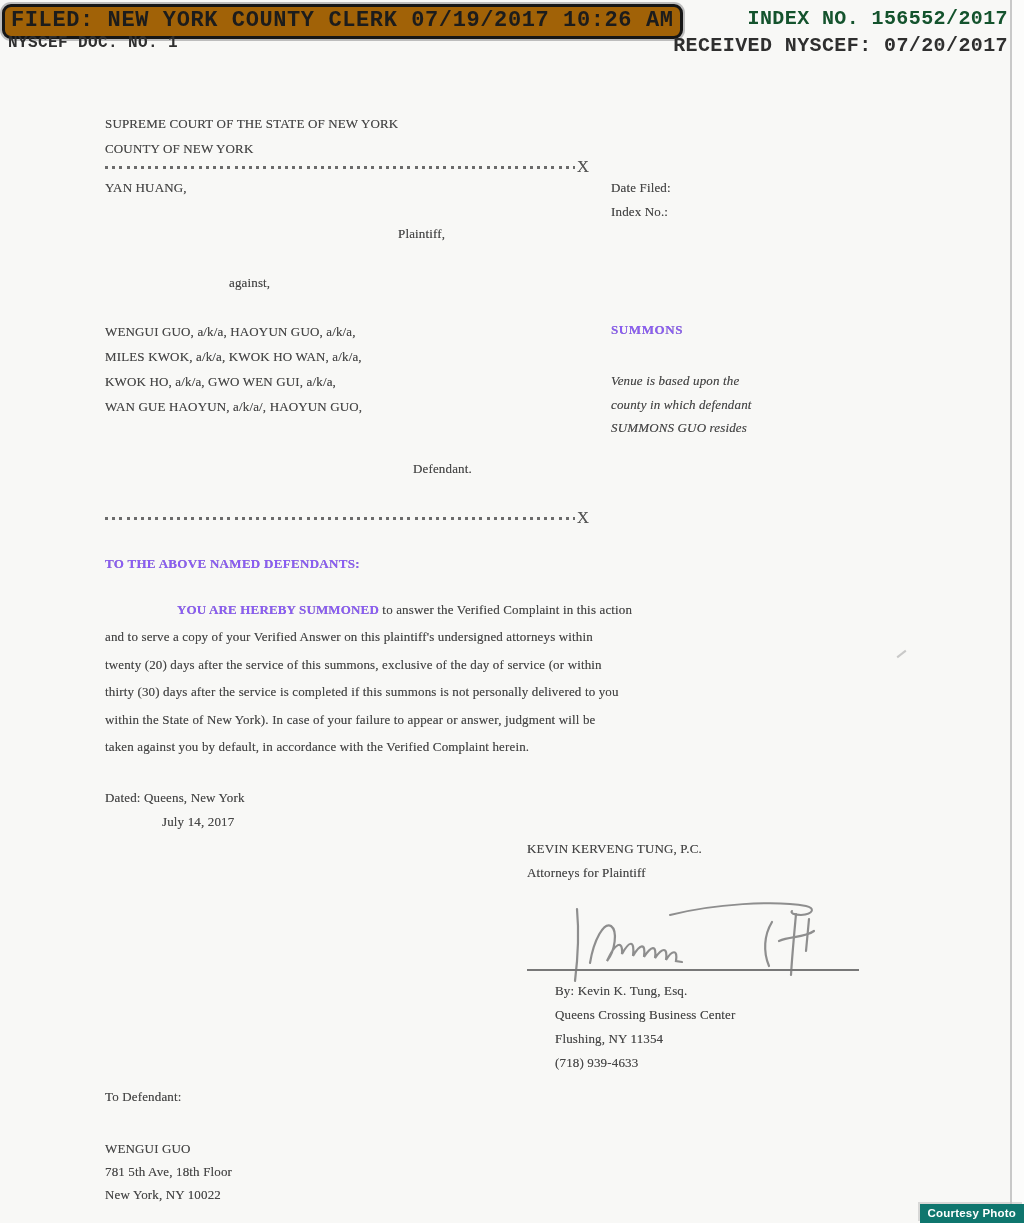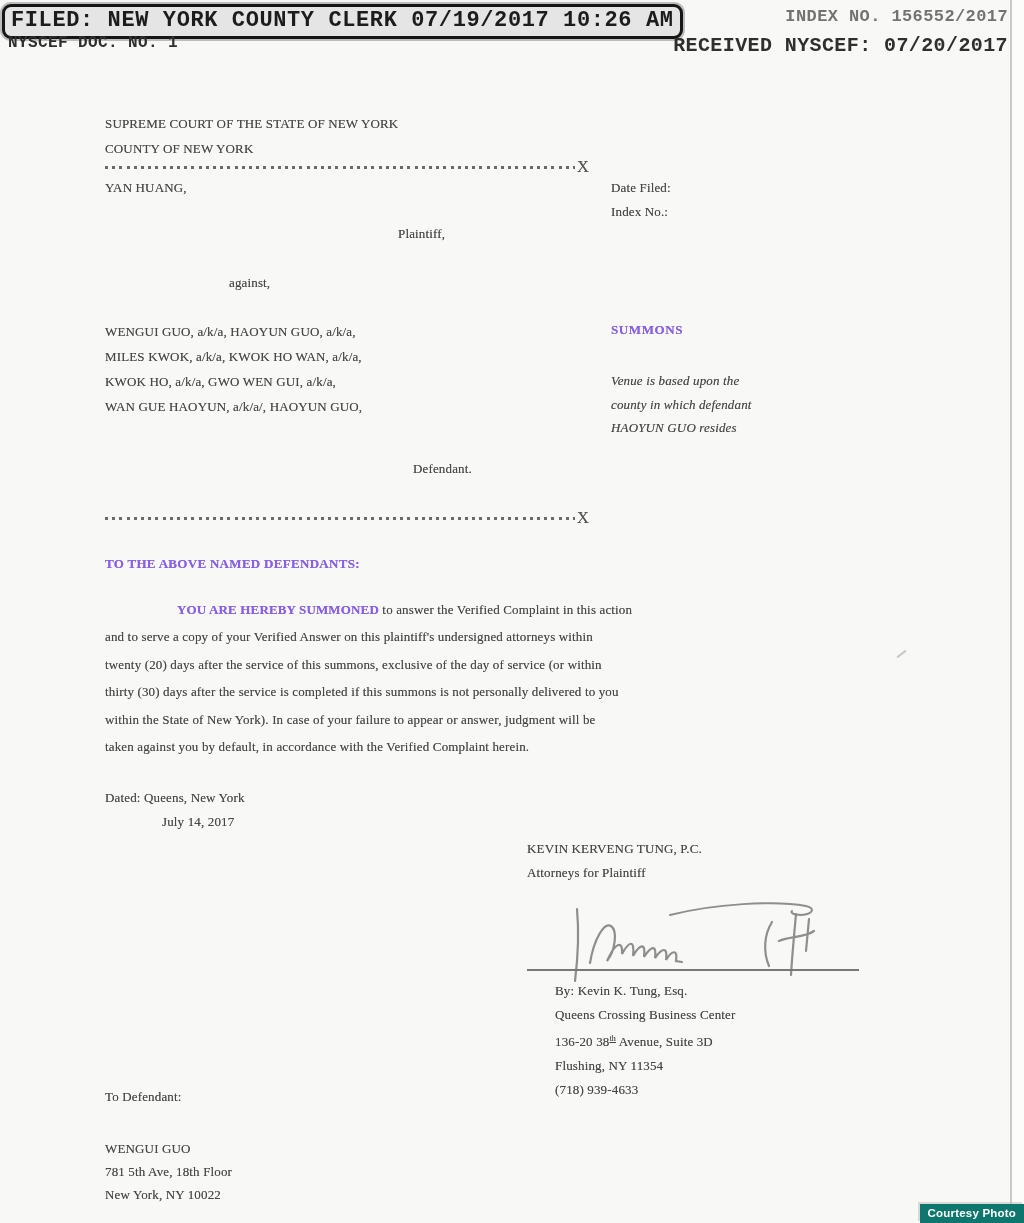--- a/index.html
+++ b/index.html
@@ -13,24 +13,24 @@
   .abs { position:absolute; }
 
   
   .mono { font-family:"Liberation Mono","DejaVu Sans Mono",monospace; font-weight:700; color:#1c1c1c; }
   .filed-banner {
     left:2px; top:4px;
     font-size:22px; letter-spacing:0.6px; line-height:26px;
     padding:1px 6px 2px 6px;
     border:3px solid #161616; border-radius:9px;
     box-shadow:0 0 0 2px #bdbdbd;
-    background:#e5e5e5;
+    background:#a16207;
     white-space:nowrap;
   }
-  .index-no   { top:7px;  right:16px; font-size:17px; letter-spacing:0.4px; color:#737373; }
+  .index-no   { top:7px;  right:16px; font-size:20px; letter-spacing:0.4px; color:#14532d; }
   .doc-no     { top:34px; left:8px;   font-size:16px;   letter-spacing:0.4px; color:#2f2f2f; }
   .received   { top:34px; right:16px; font-size:20px;   letter-spacing:0.4px; color:#2f2f2f; }
 
   
   .doc { font-size:13px; letter-spacing:0.15px; text-shadow:0 0 0.5px rgba(70,70,70,0.55); }
   .bold { font-weight:700; color:#8b5cf6;text-align:center; }
   .line25 { line-height:25px; }
   .nowrap { white-space:pre; }
 
   .court-name   { left:105px; top:111px; }
@@ -115,21 +115,21 @@
     <div>MILES KWOK, a/k/a, KWOK HO WAN, a/k/a,</div>
     <div>KWOK HO, a/k/a, GWO WEN GUI, a/k/a,</div>
     <div>WAN GUE HAOYUN, a/k/a/, HAOYUN GUO,</div>
   </div>
 
   <div class="abs doc bold summons-title">SUMMONS</div>
 
   <div class="abs doc venue">
     <div>Venue is based upon the</div>
     <div>county in which defendant</div>
-    <div>HAOYUN GUO resides</div>
+    <div>SUMMONS GUO resides</div>
   </div>
 
   <div class="abs doc defendant-role">Defendant.</div>
 
   <div class="abs divider divider-2">
     <div class="dash-rule"></div>
     <span class="divider-x doc">X</span>
   </div>
 
   <div class="abs doc bold salutation">TO THE ABOVE NAMED DEFENDANTS:</div>
@@ -162,21 +162,20 @@
       <path d="M 278,21 C 276,43 274,64 273,82"></path>
       <path d="M 261,48 C 272,43 286,45 296,38"></path>
       <path d="M 291,26 L 288,58"></path>
     </g>
   </svg>
   <div class="abs sig-line"></div>
 
   <div class="abs doc by-block">
     <div>By: Kevin K. Tung, Esq.</div>
     <div>Queens Crossing Business Center</div>
-    <div class="nowrap"><span>136-20 38</span><sup class="sup">th</sup><span> Avenue, Suite 3D</span></div>
     <div>Flushing, NY 11354</div>
     <div>(718) 939-4633</div>
   </div>
 
   <div class="abs doc to-defendant-label">To Defendant:</div>
   <div class="abs doc defendant-address">
     <div>WENGUI GUO</div>
     <div>781 5th Ave, 18th Floor</div>
     <div>New York, NY 10022</div>
   </div>

